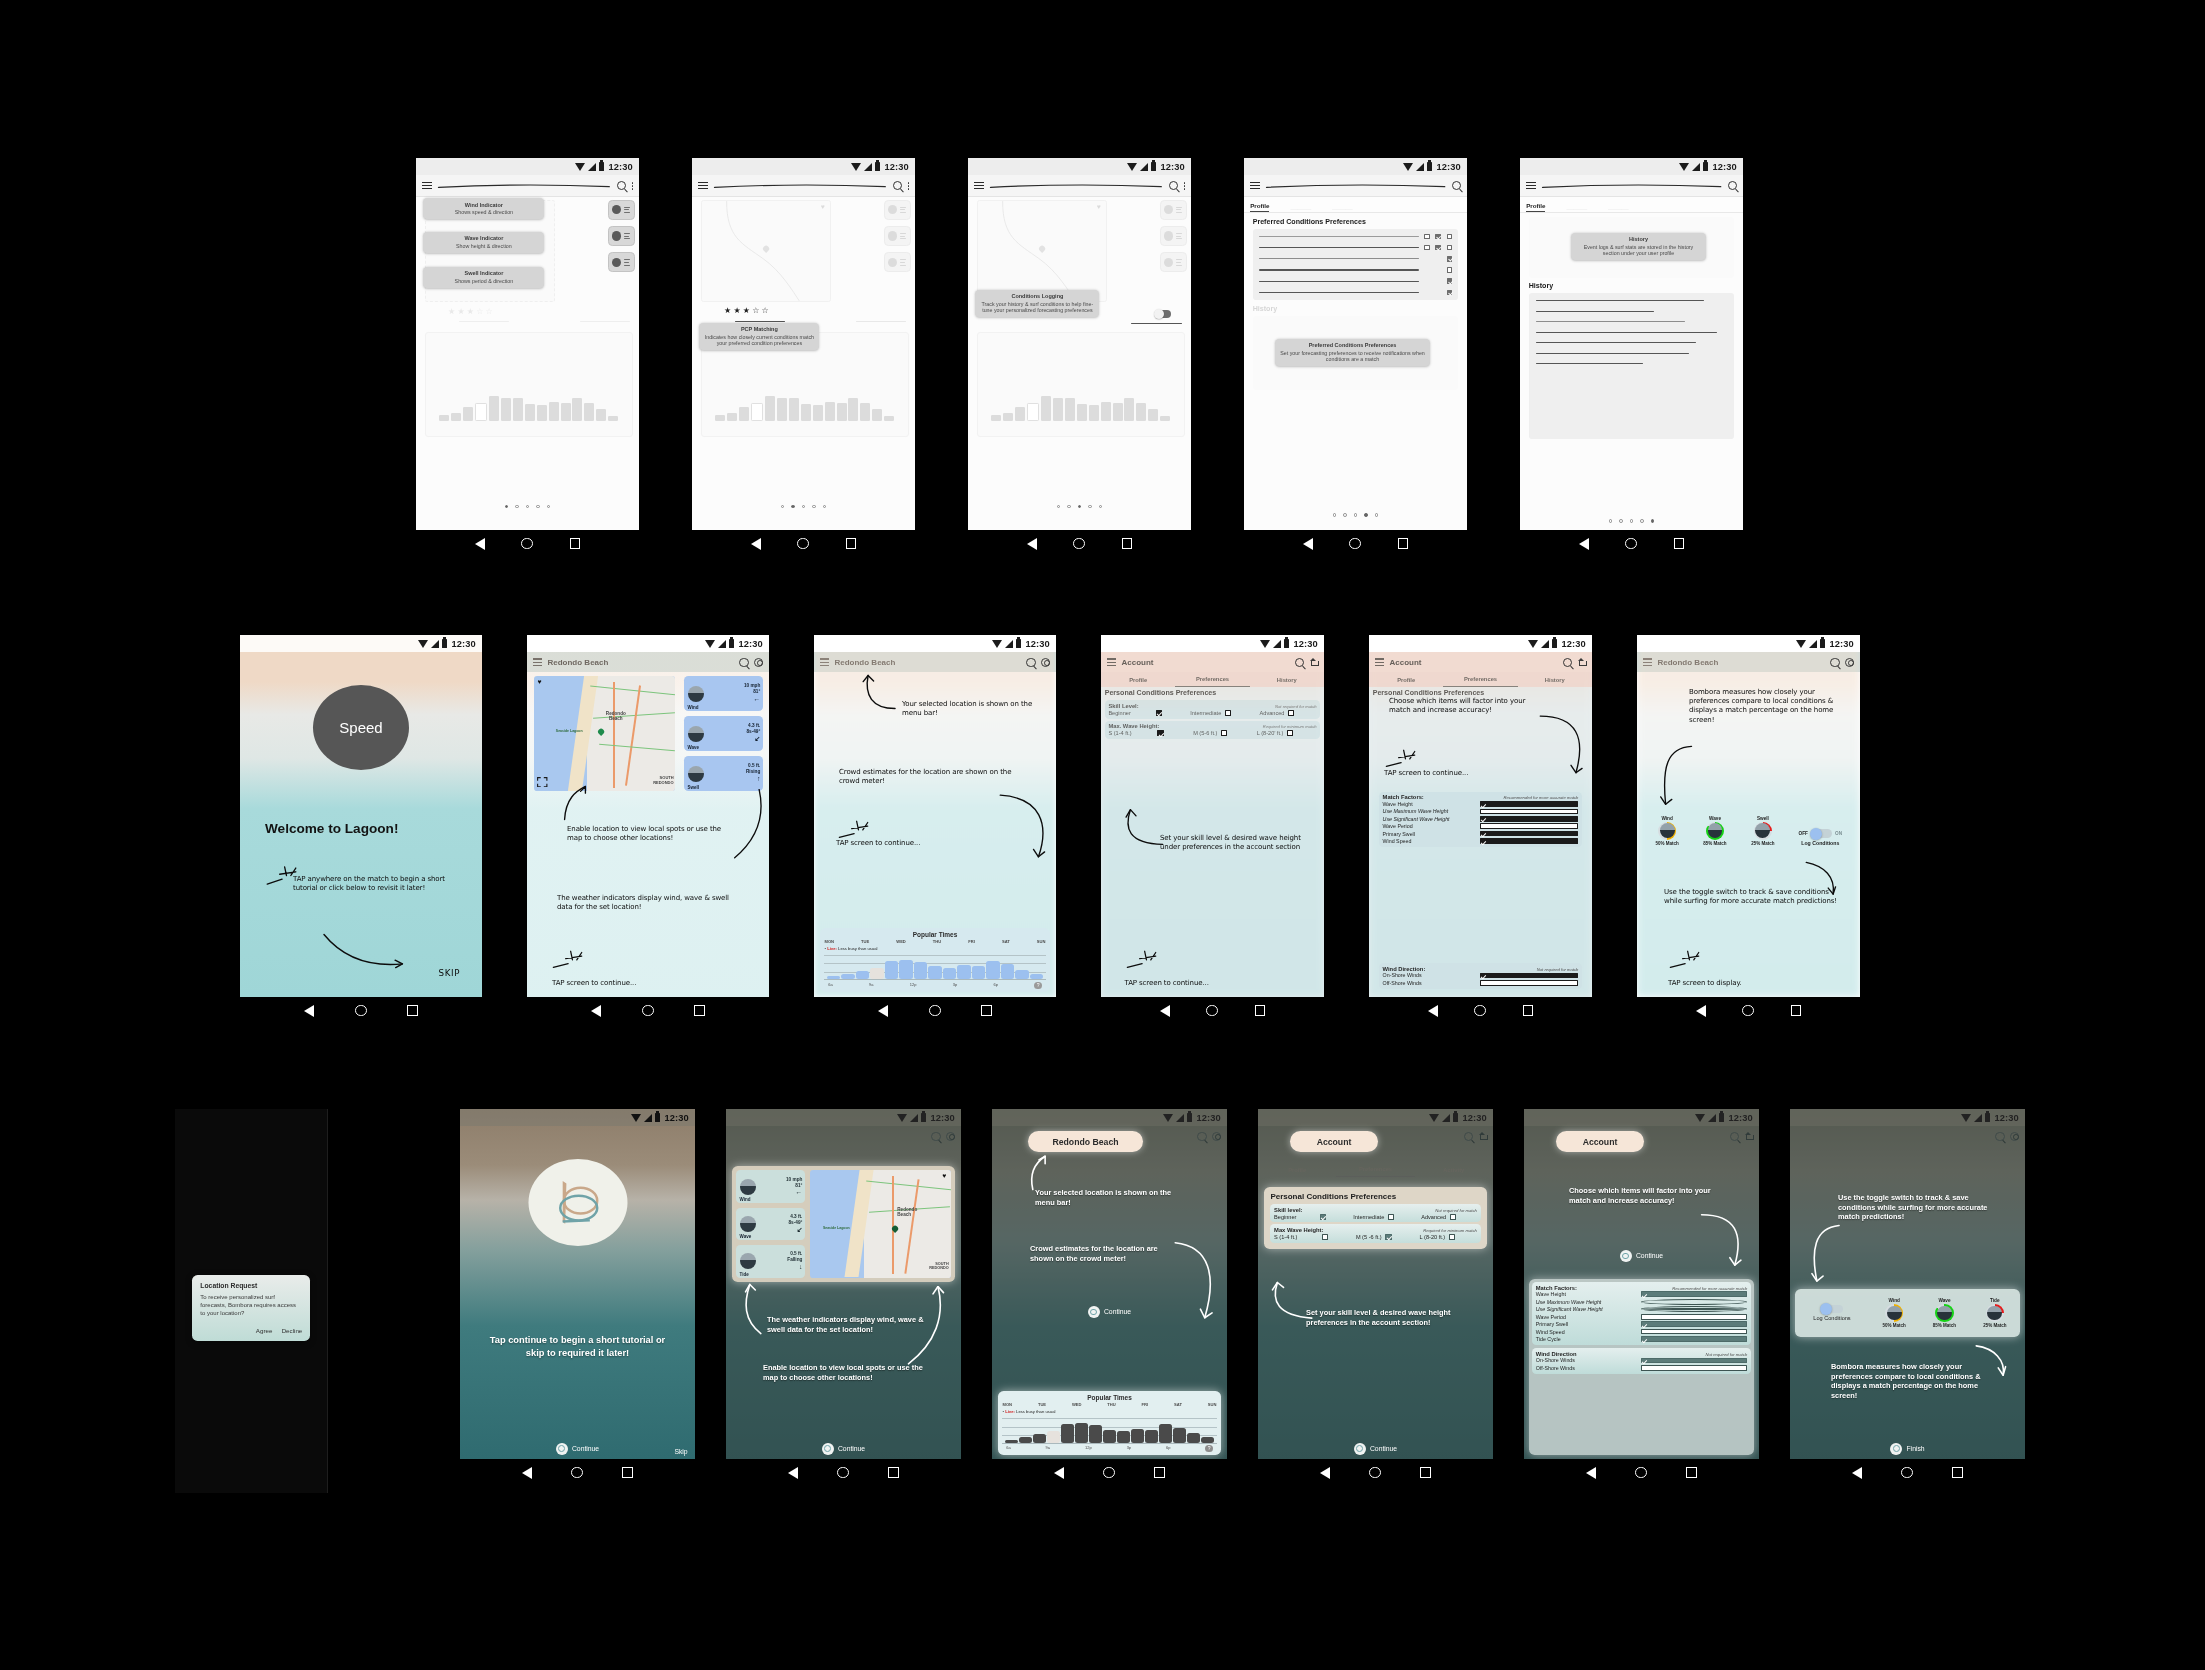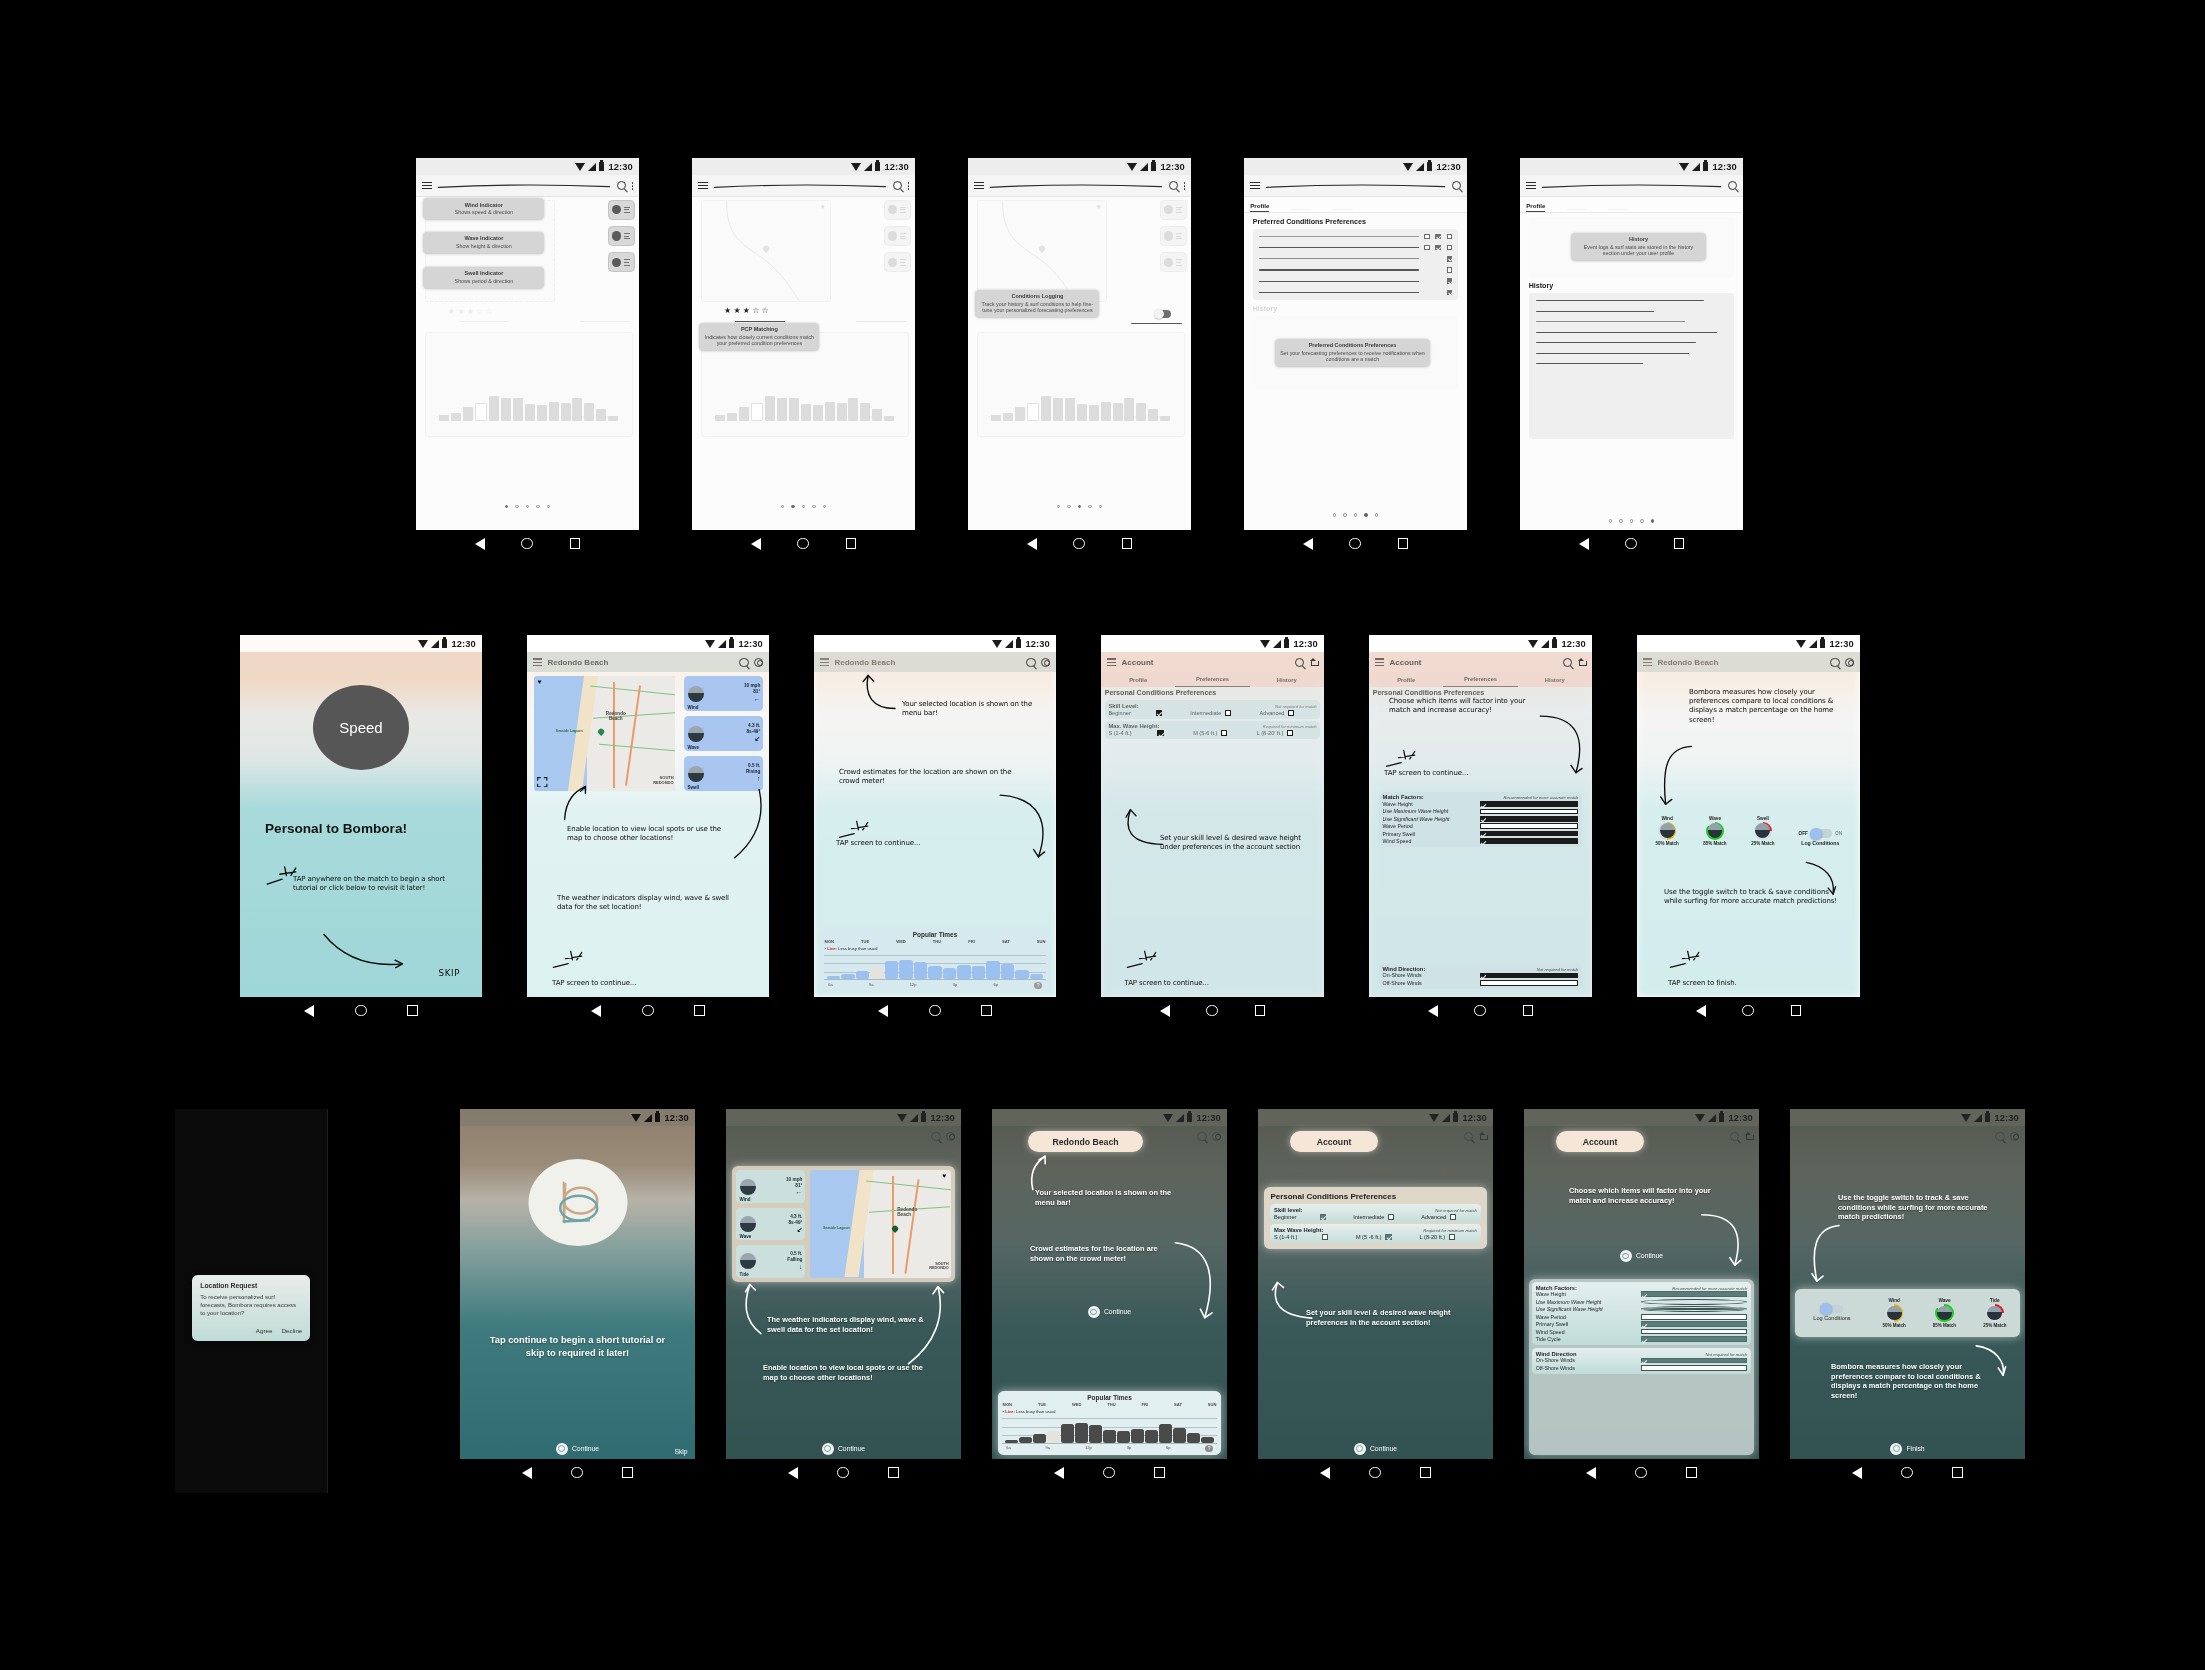--- a/index.html
+++ b/index.html
@@ -626,21 +626,21 @@
   <div class="phone">
     <div class="screen" style="width:242px;height:362px;">
       <div class="beachbg"></div>
       <div class="statusbar" style="background:rgba(255,255,255,.85);">
         <span class="sb-wifi"></span>
         <span class="sb-sig"></span>
         <span class="sb-bat"></span>
         <span class="sb-time">12:30</span>
       </div>
       <div style="position:absolute;left:50%;top:50px;transform:translateX(-50%);width:96px;height:85px;border-radius:50%;background:#565656;display:flex;align-items:center;justify-content:center;color:#fff;font-size:15px;">Speed</div>
-      <div style="position:absolute;left:25px;top:186px;font-size:13.6px;font-weight:700;color:#131313;">Personal to Bombora!</div>
+      <div style="position:absolute;left:25px;top:186px;font-size:13.6px;font-weight:700;color:#131313;">Welcome to Lagoon!</div>
       <div class="hand" style="position:absolute;left:53px;top:240px;width:161px;">TAP anywhere on the match to begin a short tutorial or click below to revisit it later!</div>
       <svg style="position:absolute;left:26px;top:228px;" width="36" height="25" viewBox="0 0 58 40">
         <path d="M2 34 L26 26 M30 6 L33 20 M48 8 L40 20 M22 18 L48 14" stroke="#0c0c0c" stroke-width="2.1" fill="none" stroke-linecap="round"></path>
       </svg>
       <svg style="position:absolute;left:81px;top:297px;" width="93" height="38" viewBox="0 0 150 62">
         <path d="M4 4 C 40 48 90 56 132 52" stroke="#0c0c0c" stroke-width="2.3" fill="none" stroke-linecap="round"></path>
         <path d="M132 52 L120 46 M132 52 L121 58" stroke="#0c0c0c" stroke-width="2.3" fill="none" stroke-linecap="round"></path>
       </svg>
       <div class="hand" style="position:absolute;right:22px;bottom:17.3px;font-size:8.7px;letter-spacing:0.6px;">SKIP</div>
     </div>
@@ -1019,21 +1019,21 @@
         </div>
       </div>
       <svg style="position:absolute;right:22px;top:216px;" width="33" height="46" viewBox="0 0 54 74">
           <path d="M46 70 C 50 42 32 24 2 18" stroke="#0c0c0c" stroke-width="2.2" fill="none" stroke-linecap="round"></path>
           <path d="M46 70 L38 60 M46 70 L50 58" stroke="#0c0c0c" stroke-width="2.2" fill="none" stroke-linecap="round"></path>
         </svg>
       <div class="hand" style="position:absolute;left:27px;top:253px;width:180px;">Use the toggle switch to track &amp; save conditions while surfing for more accurate match predictions!</div>
       <svg style="position:absolute;left:32px;bottom:26px;" width="36" height="21" viewBox="0 0 58 34">
           <path d="M2 28 L26 22 M30 2 L33 16 M48 4 L40 16 M22 14 L48 10" stroke="#0c0c0c" stroke-width="2" fill="none" stroke-linecap="round"></path>
         </svg>
-      <div class="hand" style="position:absolute;left:31px;bottom:8.7px;">TAP screen to finish.</div>
+      <div class="hand" style="position:absolute;left:31px;bottom:8.7px;">TAP screen to display.</div>
     </div>
     <div class="navbar">
       <span class="nav-back"></span>
       <span class="nav-home"></span>
       <span class="nav-rec"></span>
     </div>
   </div>
 </div>
 
 <div style="position:absolute;left:175px;top:1109px;width:153px;height:384px;background:#0a0a0a;border-right:0.6px solid #1e1e1e;">

